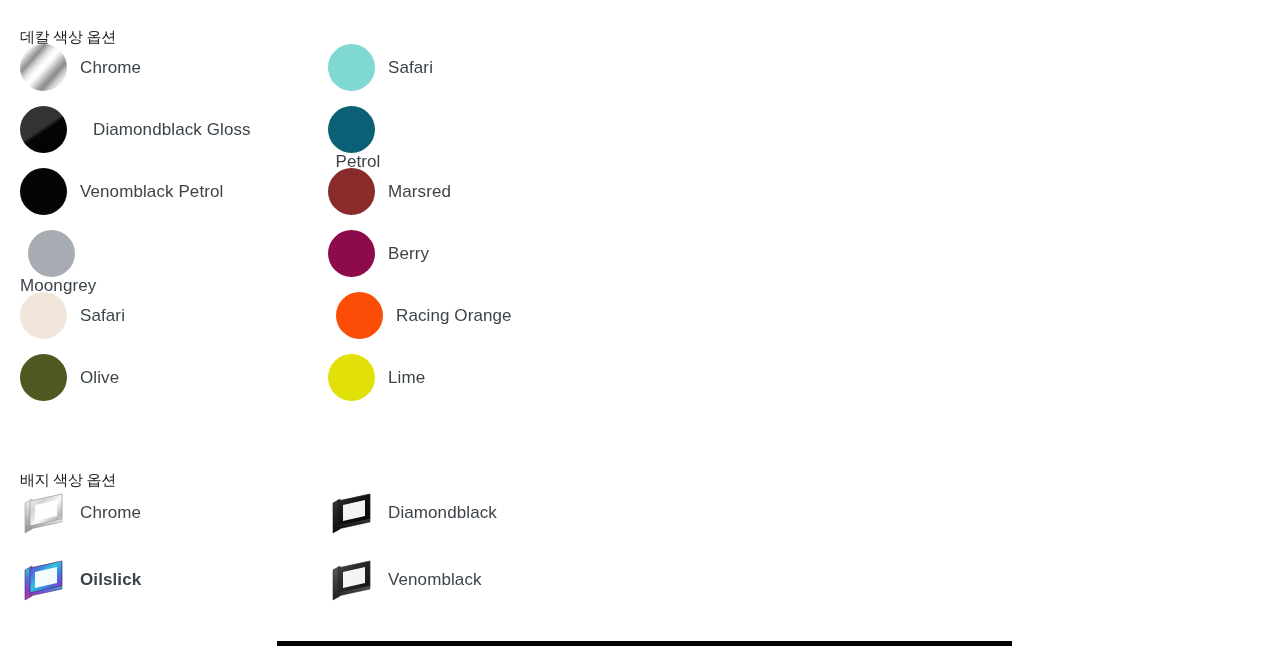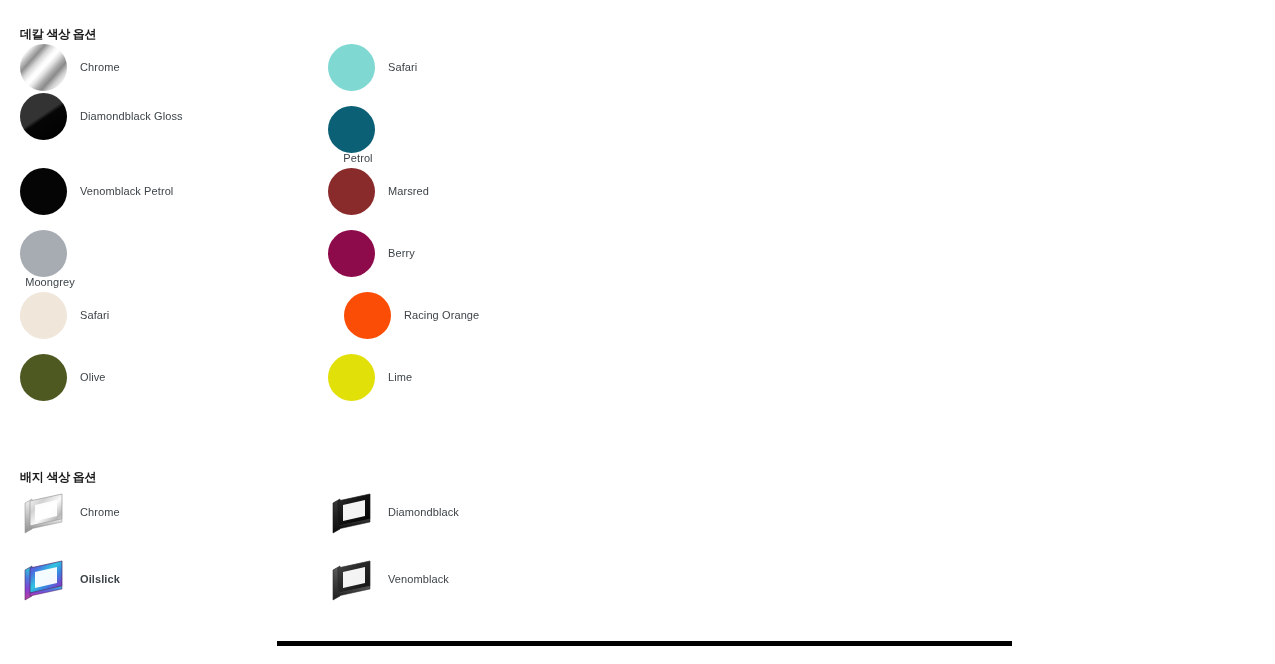--- a/index.html
+++ b/index.html
@@ -20,22 +20,22 @@
   .page {
     position: relative;
     width: 1275px;
     height: 664px;
   }
 
   
   .section-title {
     position: absolute;
     left: 20px;
-    font-size: 12px;
-    font-weight: bold;
+    font-size: 15px;
+    font-weight: normal;
     color: #1a1a1a;
     letter-spacing: -0.3px;
     white-space: nowrap;
   }
   #decal-title { top: 16px; }
   #badge-title { top: 459px; }
 
   
   .option-grid {
     position: absolute;
@@ -46,21 +46,21 @@
   #badge-grid { top: 489px; }
 
   .option-row {
     position: absolute;
     display: flex;
     align-items: center;
     white-space: nowrap;
   }
 
   .option-label {
-    font-size: 11px;
+    font-size: 17px;
     color: #3d4449;
     letter-spacing: 0.1px;
     line-height: 1;
   }
 
   
   .swatch {
     width: 47px;
     height: 47px;
     border-radius: 50%;
@@ -126,21 +126,21 @@
 
 <div class="page">
 
   <h2 class="section-title" id="decal-title">데칼 색상 옵션</h2>
 
   <div class="option-grid" id="decal-grid">
       <div class="option-row" style="left: 20px; top: 0px;">
         <span class="swatch sw-chrome"></span>
         <span class="option-label">Chrome</span>
       </div>
-      <div class="option-row" style="left: 20px; top: 49px;">
+      <div class="option-row" style="left: 20px; top: 62px; gap: 13px;">
         <span class="swatch sw-diamondblack-gloss"></span>
         <span class="option-label">Diamondblack Gloss</span>
       </div>
       <div class="option-row" style="left: 20px; top: 124px;">
         <span class="swatch sw-venomblack-matte"></span>
         <span class="option-label">Venomblack Petrol</span>
       </div>
       <div class="option-row" style="left: 20px; top: 186px; flex-direction: column;">
         <span class="swatch sw-moongrey"></span>
         <span class="option-label">Moongrey</span>
@@ -162,21 +162,21 @@
         <span class="option-label">Petrol</span>
       </div>
       <div class="option-row" style="left: 328px; top: 124px;">
         <span class="swatch sw-marsred"></span>
         <span class="option-label">Marsred</span>
       </div>
       <div class="option-row" style="left: 328px; top: 186px;">
         <span class="swatch sw-berry"></span>
         <span class="option-label">Berry</span>
       </div>
-      <div class="option-row" style="left: 344px; top: 248px;">
+      <div class="option-row" style="left: 336px; top: 248px;">
         <span class="swatch sw-racing-orange"></span>
         <span class="option-label">Racing Orange</span>
       </div>
       <div class="option-row" style="left: 328px; top: 310px; justify-content: space-between;">
         <span class="swatch sw-lime"></span>
         <span class="option-label">Lime</span>
       </div>
     </div>
 
   <h2 class="section-title" id="badge-title">배지 색상 옵션</h2>

